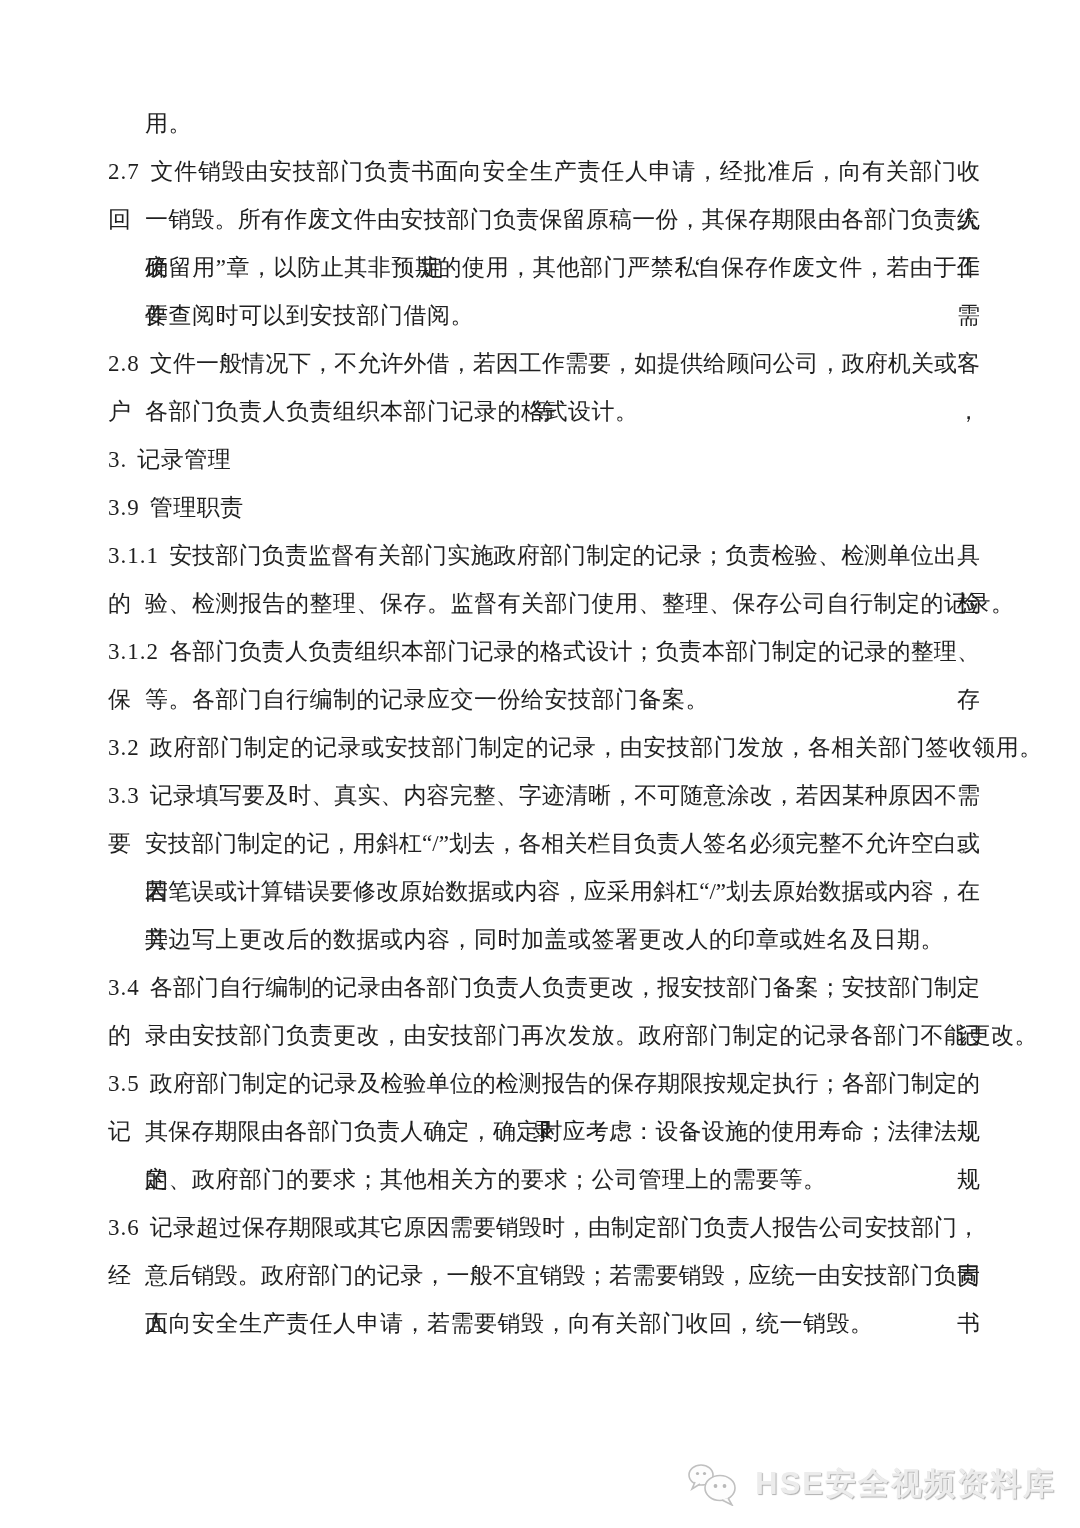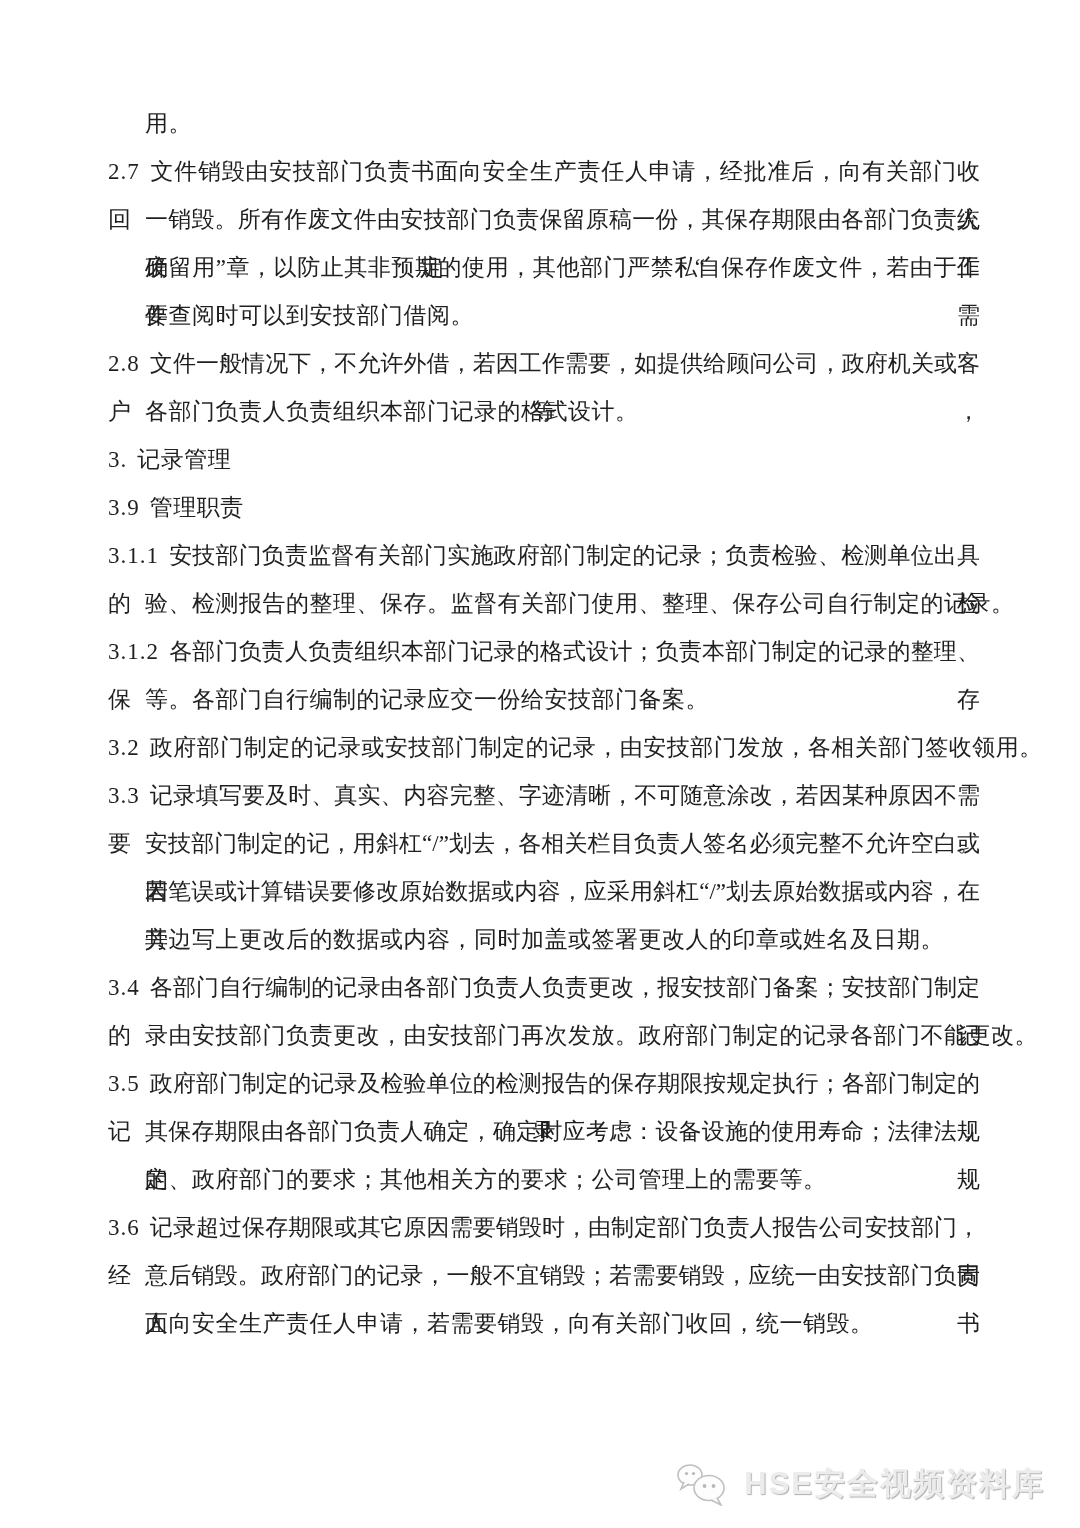--- a/index.html
+++ b/index.html
@@ -48,21 +48,21 @@
     text-align-last: justify;
     letter-spacing: 0;
   }
   .num {
     display: inline-block;
     margin-right: 10px;
     letter-spacing: 1px;
   }
   .watermark {
     position: absolute;
-    right: 35px;
+    right: 24px;
     bottom: 22px;
     display: flex;
     align-items: center;
     gap: 16px;
     user-select: none;
   }
   .wm-icon {
     display: inline-block;
     width: 52px;
     height: 44px;

